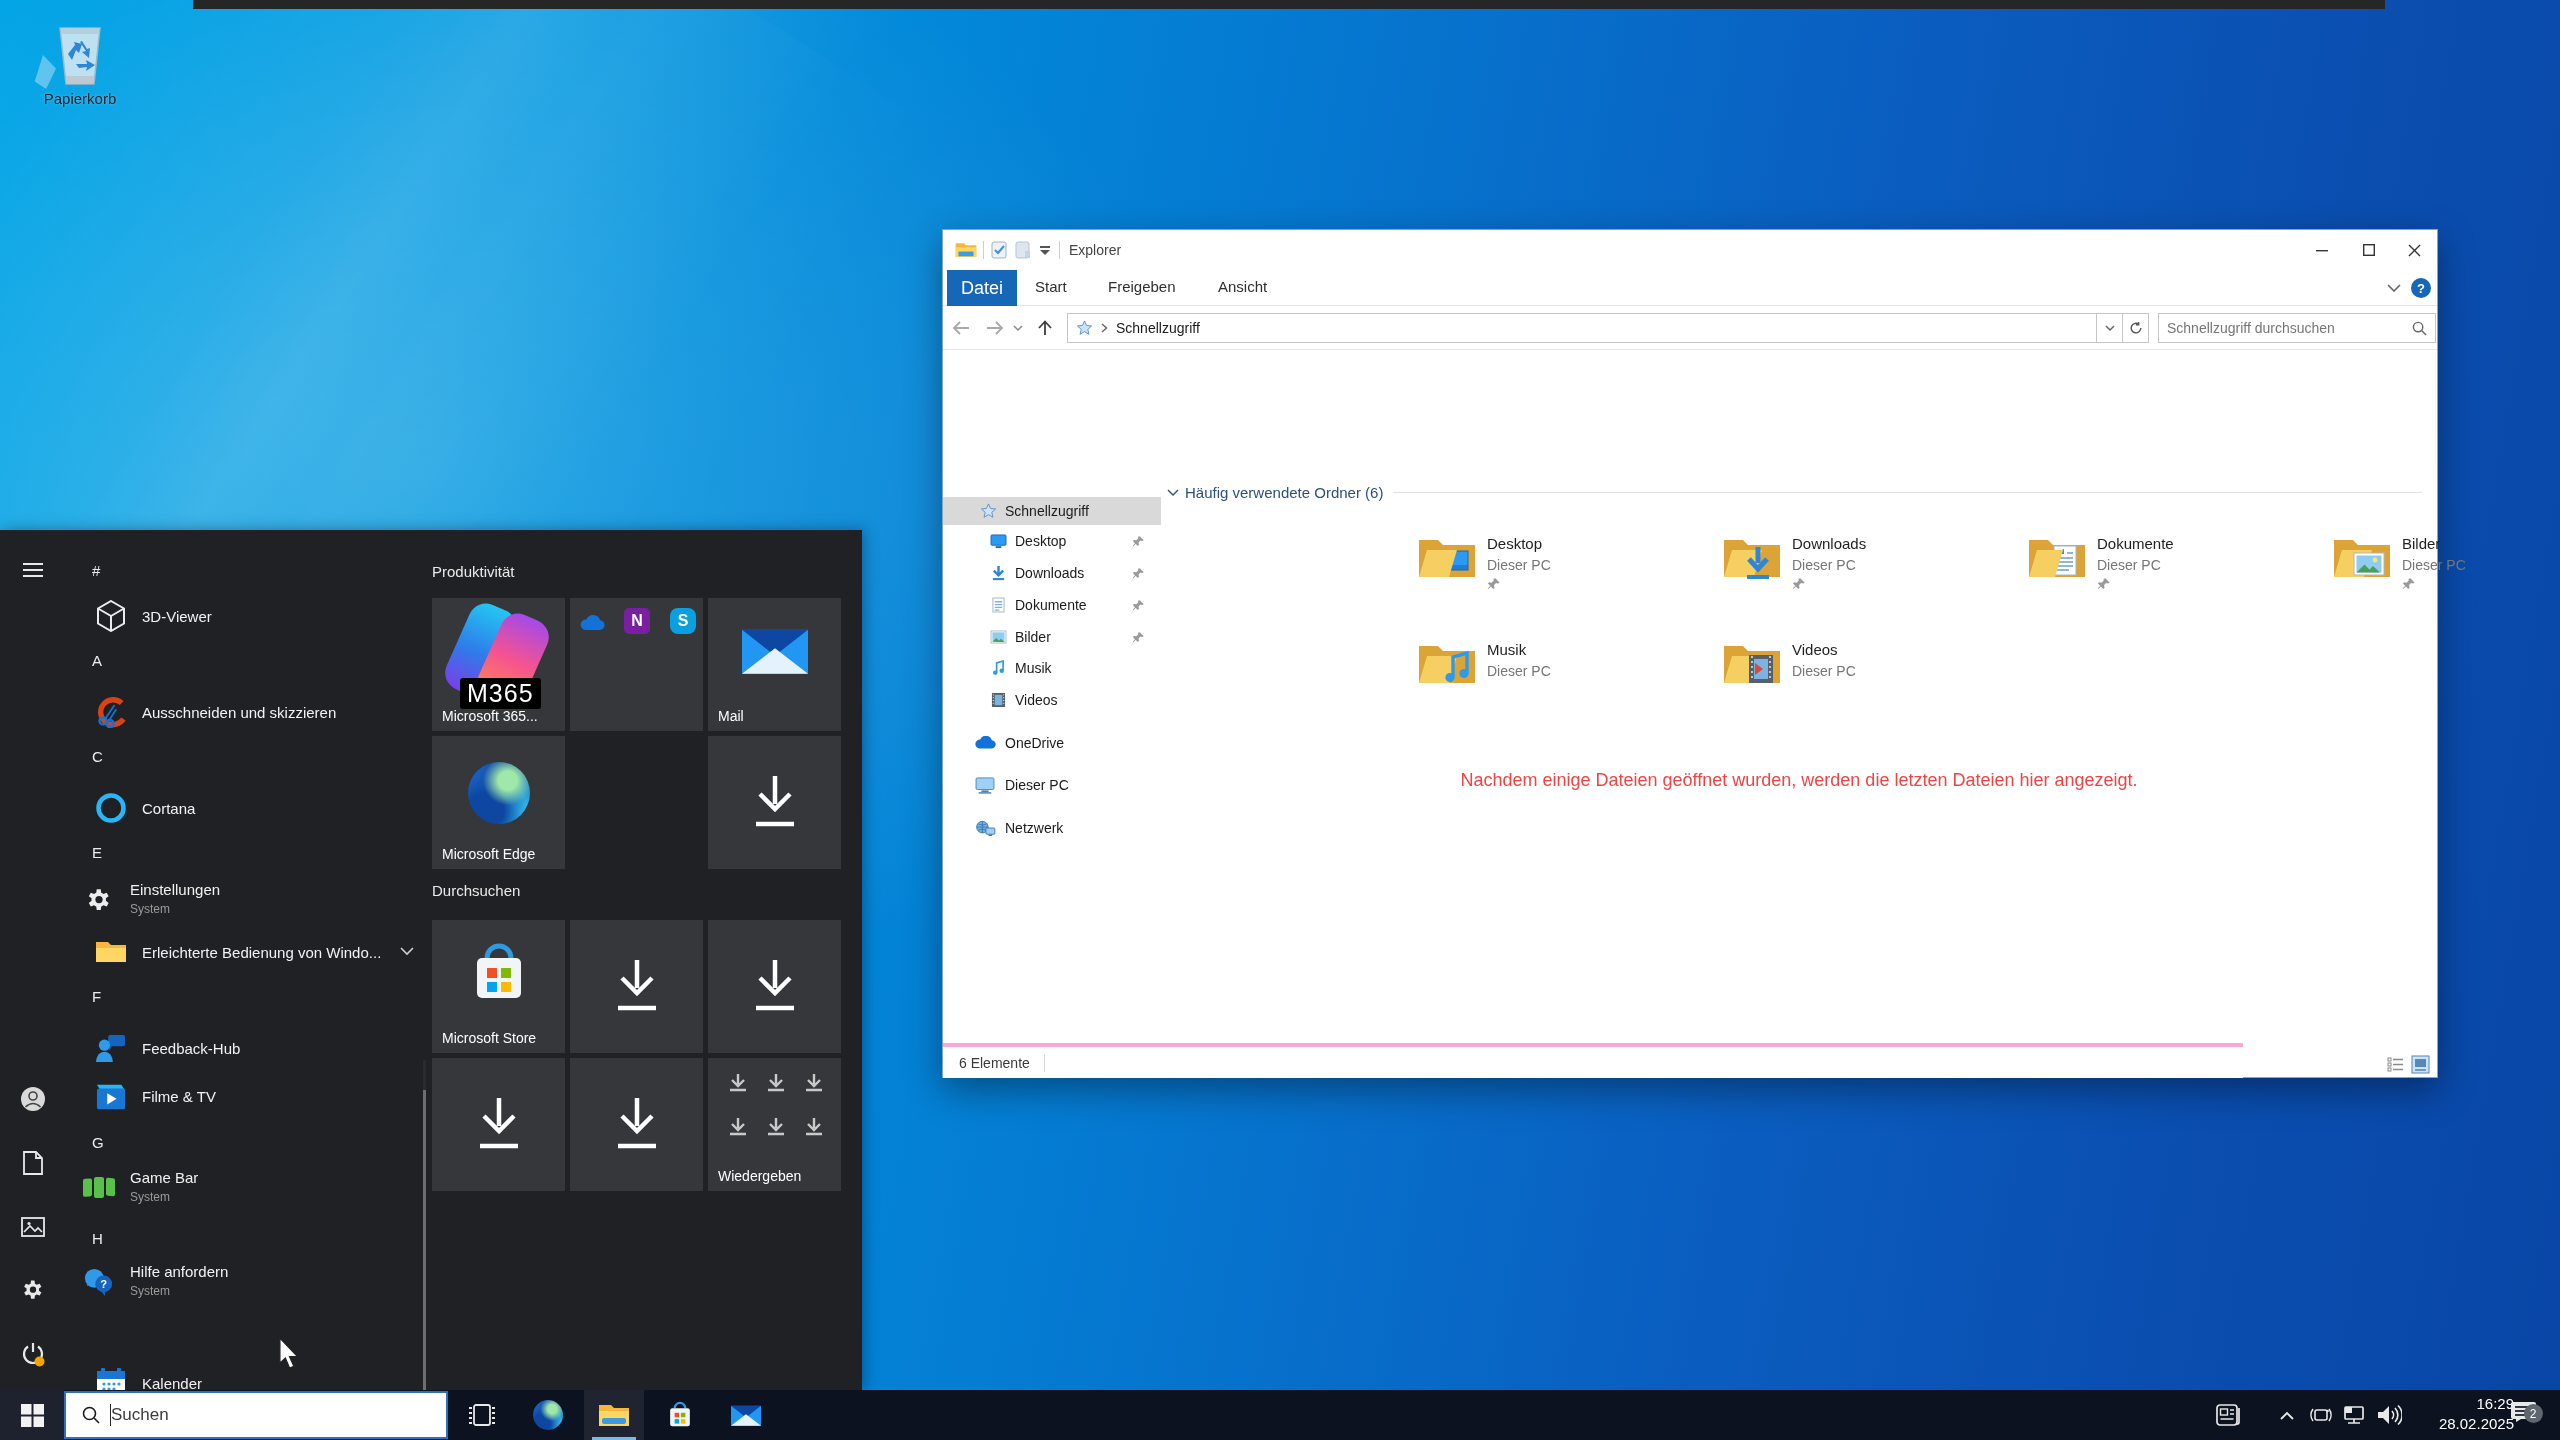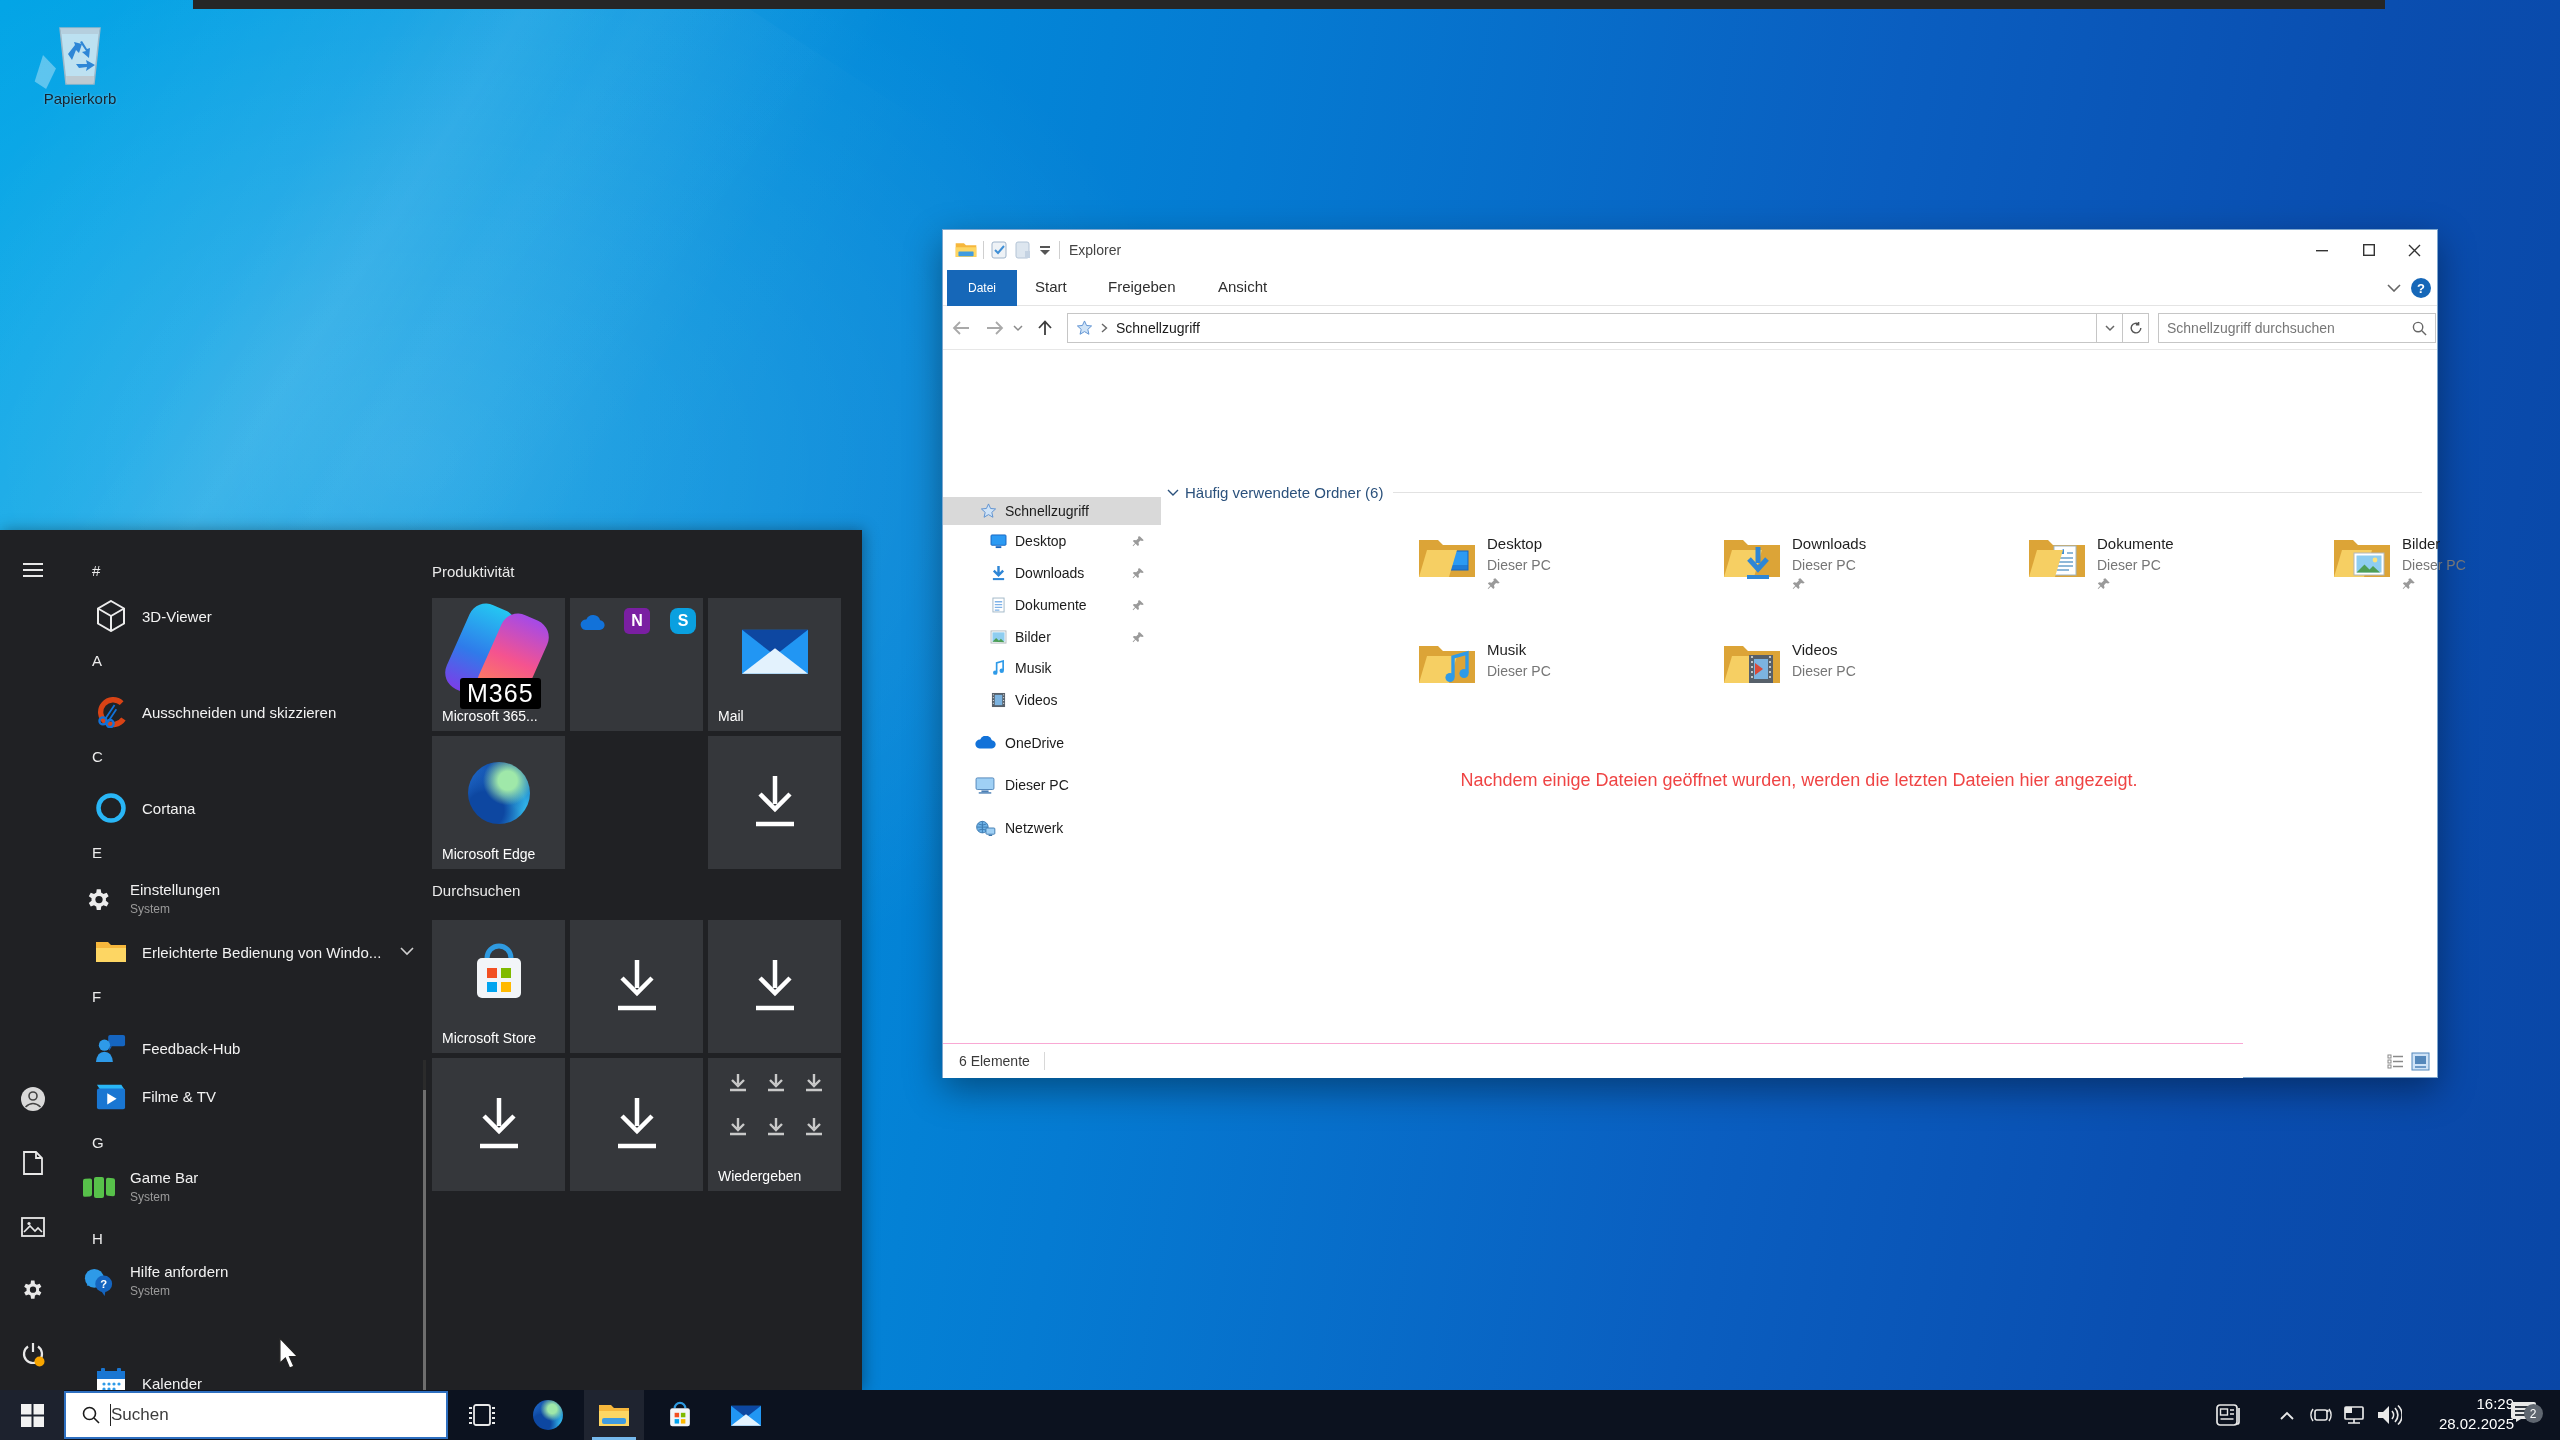--- a/index.html
+++ b/index.html
@@ -24,21 +24,21 @@
 
 
 .win{left:942px;top:229px;width:1496px;height:849px;background:#fff;border:1px solid #7ea7cf;
   box-shadow:0 12px 34px rgba(0,0,0,.38)}
 .titlebar{left:0;top:0;width:100%;height:40px;background:#fff}
 .tb-sep{width:1px;height:18px;background:#cfcfcf;top:11px}
 .win-title{font-size:14px;color:#444;top:12px}
 .winbtn{top:0;width:47px;height:40px;display:flex;align-items:center;justify-content:center}
 .tabsrow{left:0;top:40px;width:100%;height:36px;background:#fff;border-bottom:1px solid #e4e4e4}
 .tab{font-size:15px;color:#2f2f2f;top:8px}
-.filetab{left:4px;top:0;width:70px;height:36px;background:#1667b8;color:#fff;display:flex;align-items:center;justify-content:center;font-size:12px}
+.filetab{left:4px;top:0;width:70px;height:36px;background:#1667b8;color:#fff;display:flex;align-items:center;justify-content:center;font-size:18px}
 .addrrow{left:0;top:76px;width:100%;height:44px;background:#fff;border-bottom:1px solid #e7e7e7}
 .navarrow{top:8px;width:28px;height:28px;display:flex;align-items:center;justify-content:center}
 .addrbox{left:124px;top:7px;width:1030px;height:30px;background:#fff;border:1px solid #c6c6c6;display:flex;align-items:center}
 .addrbtn{top:7px;width:26px;height:30px;border:1px solid #c6c6c6;border-left:none;display:flex;align-items:center;justify-content:center;background:#fff}
 .searchbox{left:1215px;top:7px;width:278px;height:30px;border:1px solid #c6c6c6;background:#fff;display:flex;align-items:center}
 .searchbox input{border:none;outline:none;flex:1;font-size:14px;padding-left:8px;font-family:"Liberation Sans",sans-serif;color:#333}
 .searchbox input::placeholder{color:#777}
 .mainarea{left:0;top:120px;width:1494px;height:693px;background:#fff}
 .navpane{left:0;top:0;width:218px;height:693px;background:#fff}
 .navrow{left:0;width:218px;height:28px;display:flex;align-items:center;font-size:14px;color:#1b1b1b}
@@ -46,21 +46,21 @@
 .navico{width:18px;height:18px;display:inline-flex;align-items:center;justify-content:center;margin-right:8px}
 .pin{position:absolute;right:16px}
 .content{left:218px;top:0;width:1276px;height:693px;background:#fff}
 .sechdr{display:flex;align-items:center;font-size:15px;color:#2b517c}
 .secline{height:1px;background:#e2e2e2;flex:1;margin-left:10px}
 .ftile{position:absolute;width:292px;height:90px}
 .fname{position:absolute;left:78px;top:16px;font-size:15px;color:#1f1f1f}
 .floc{position:absolute;left:78px;top:38px;font-size:14px;color:#767676}
 .fpin{position:absolute;left:78px;top:58px}
 .emptymsg{font-size:18px;color:#ef4444}
-.statusbar{left:0;top:813px;width:1300px;height:35px;background:#fff;border-top:1px solid #f9a8d4;display:flex;align-items:center}
+.statusbar{left:0;top:813px;width:1300px;height:35px;background:#fff;border-top:4px solid #f9a8d4;display:flex;align-items:center}
 .statustxt{font-size:14px;color:#3a3a3a;margin-left:16px}
 
 
 .startmenu{left:0;top:530px;width:862px;height:860px;background:#202124;overflow:hidden;box-shadow:2px 0 14px rgba(0,0,0,.35)}
 .rail-ico{left:0;width:66px;height:44px;display:flex;align-items:center;justify-content:center}
 .sec-letter{left:92px;font-size:15px;color:#ececec}
 .app-row{left:78px;width:364px;height:44px}
 .app-row2{left:66px;width:364px;height:52px}
 .app-ico{position:absolute;left:16px;top:50%;transform:translateY(-50%);width:34px;height:34px;display:flex;align-items:center;justify-content:center}
 .app-lbl{position:absolute;left:64px;top:50%;transform:translateY(-50%);font-size:15px;color:#f2f2f2;white-space:nowrap}

